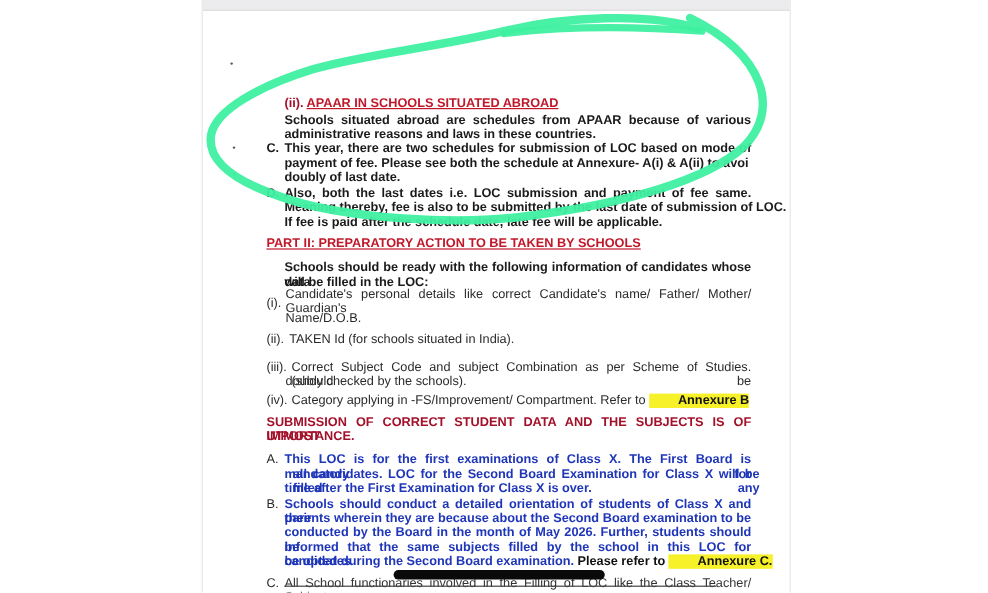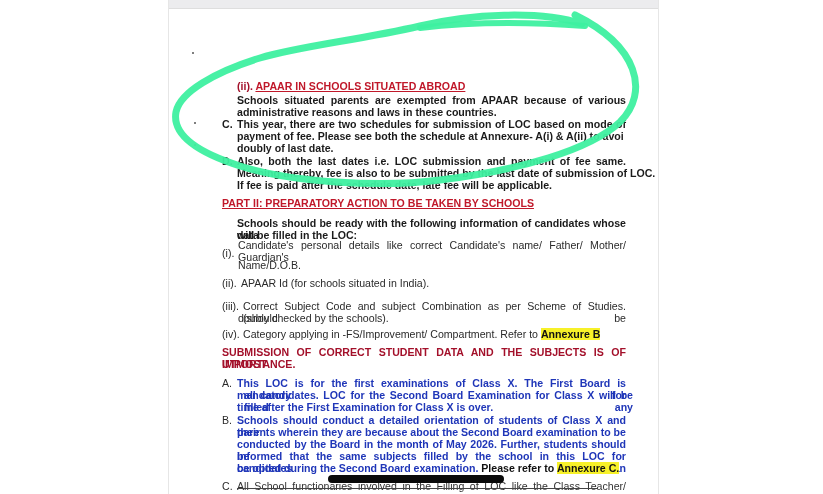--- a/index.html
+++ b/index.html
@@ -6,21 +6,21 @@
   body{width:823px;height:494px;background:#ffffff;position:relative;overflow:hidden;font-family:"Liberation Sans",sans-serif;}
   .page{position:absolute;left:168px;top:0;width:489px;height:494px;background:#fff;border-left:1px solid #e6e6e6;border-right:1px solid #e6e6e6;}
   .topstrip{position:absolute;left:0;top:0;width:100%;height:8px;background:#ececee;border-bottom:1px solid #dedede;}
   .ln{position:absolute;white-space:nowrap;font-size:10.6px;line-height:12px;color:#1b1b1b;}
   .b{font-weight:bold;text-align:right;}
   .red{color:#c0182a;}
   .dred{color:#a3102a;}
   .blue{color:#1f36b8;}
   .u{text-decoration:underline;}
   .just{text-align:justify;text-align-last:justify;white-space:normal;}
-  .hl{background:#f7f129;}
+  .hl{background:#f7f129;padding-left:24px;}
   .reg{font-weight:normal;color:#2a2a2a;}
   .dot{position:absolute;width:2px;height:2px;background:#555;border-radius:1px;}
   svg.annot{position:absolute;left:0;top:0;pointer-events:none;}
   .redact{position:absolute;background:#0a0a0a;border-radius:4px;}
   .strike{position:absolute;height:1px;background:#444;}
 </style>
 </head>
 <body>
 
 <div class="page">
@@ -28,21 +28,21 @@
 </div>
 
 <div class="dot" style="left:192px;top:52px"></div>
 <div class="dot" style="left:194px;top:122px"></div>
 <div class="dot" style="left:194px;top:144px"></div>
 
 <div class="ln b" style="left:237px;top:80px">
   <span class="dred">(ii).</span>
   <span class="red u">APAAR IN SCHOOLS SITUATED ABROAD</span>
 </div>
-<div class="ln b just" style="left:237px;top:94px;width:389px">Schools situated parents are exempted from APAAR because of various</div>
+<div class="ln b just" style="left:237px;top:94px;width:389px">Schools situated abroad are schedules from APAAR because of various</div>
 <div class="ln b" style="left:237px;top:106px">administrative reasons and laws in these countries.</div>
 
 <div class="ln b" style="left:222px;top:118px">C.</div>
 <div class="ln b just" style="left:237px;top:118px;width:389px">This year, there are two schedules for submission of LOC based on mode of</div>
 <div class="ln b" style="left:237px;top:130px">payment of fee. Please see both the schedule at Annexure- A(i) &amp; A(ii) to avoi</div>
 <div class="ln b" style="left:237px;top:142px">doubly of last date.</div>
 
 <div class="ln b" style="left:222px;top:155px">D.</div>
 <div class="ln b just" style="left:237px;top:155px;width:389px">Also, both the last dates i.e. LOC submission and payment of fee    same.</div>
 <div class="ln b" style="left:237px;top:167px">Meaning thereby, fee is also to be submitted by the last date of submission of LOC.</div>
@@ -51,21 +51,21 @@
 <div class="ln b red u" style="left:222px;top:197px">PART II: PREPARATORY ACTION TO BE TAKEN BY SCHOOLS</div>
 
 <div class="ln b just" style="left:237px;top:217px;width:389px">Schools should be ready with the following information of candidates whose data</div>
 <div class="ln b" style="left:237px;top:229px">will be filled in the LOC:</div>
 
 <div class="ln reg" style="left:222px;top:247px">(i).</div>
 <div class="ln reg just" style="left:238px;top:239px;width:388px">Candidate's personal details like correct Candidate's name/ Father/ Mother/ Guardian's</div>
 <div class="ln reg" style="left:238px;top:259px">Name/D.O.B.</div>
 
 <div class="ln reg" style="left:222px;top:277px">(ii).</div>
-<div class="ln reg" style="left:241px;top:277px">APAAR Id (for schools situated in India).</div>
+<div class="ln reg" style="left:241px;top:277px">TAKEN Id (for schools situated in India).</div>
 
 <div class="ln reg" style="left:222px;top:300px">(iii).</div>
 <div class="ln reg just" style="left:243px;top:300px;width:383px">Correct Subject Code and subject Combination as per Scheme of Studies. (should be</div>
 <div class="ln reg" style="left:238px;top:312px">doubly checked by the schools).</div>
 
 <div class="ln reg" style="left:222px;top:328px">(iv).</div>
 <div class="ln reg" style="left:243px;top:328px">
   <span>Category applying in -FS/Improvement/ Compartment. Refer to</span>
   <span class="b hl" style="color:#111">Annexure B</span>
 </div>

